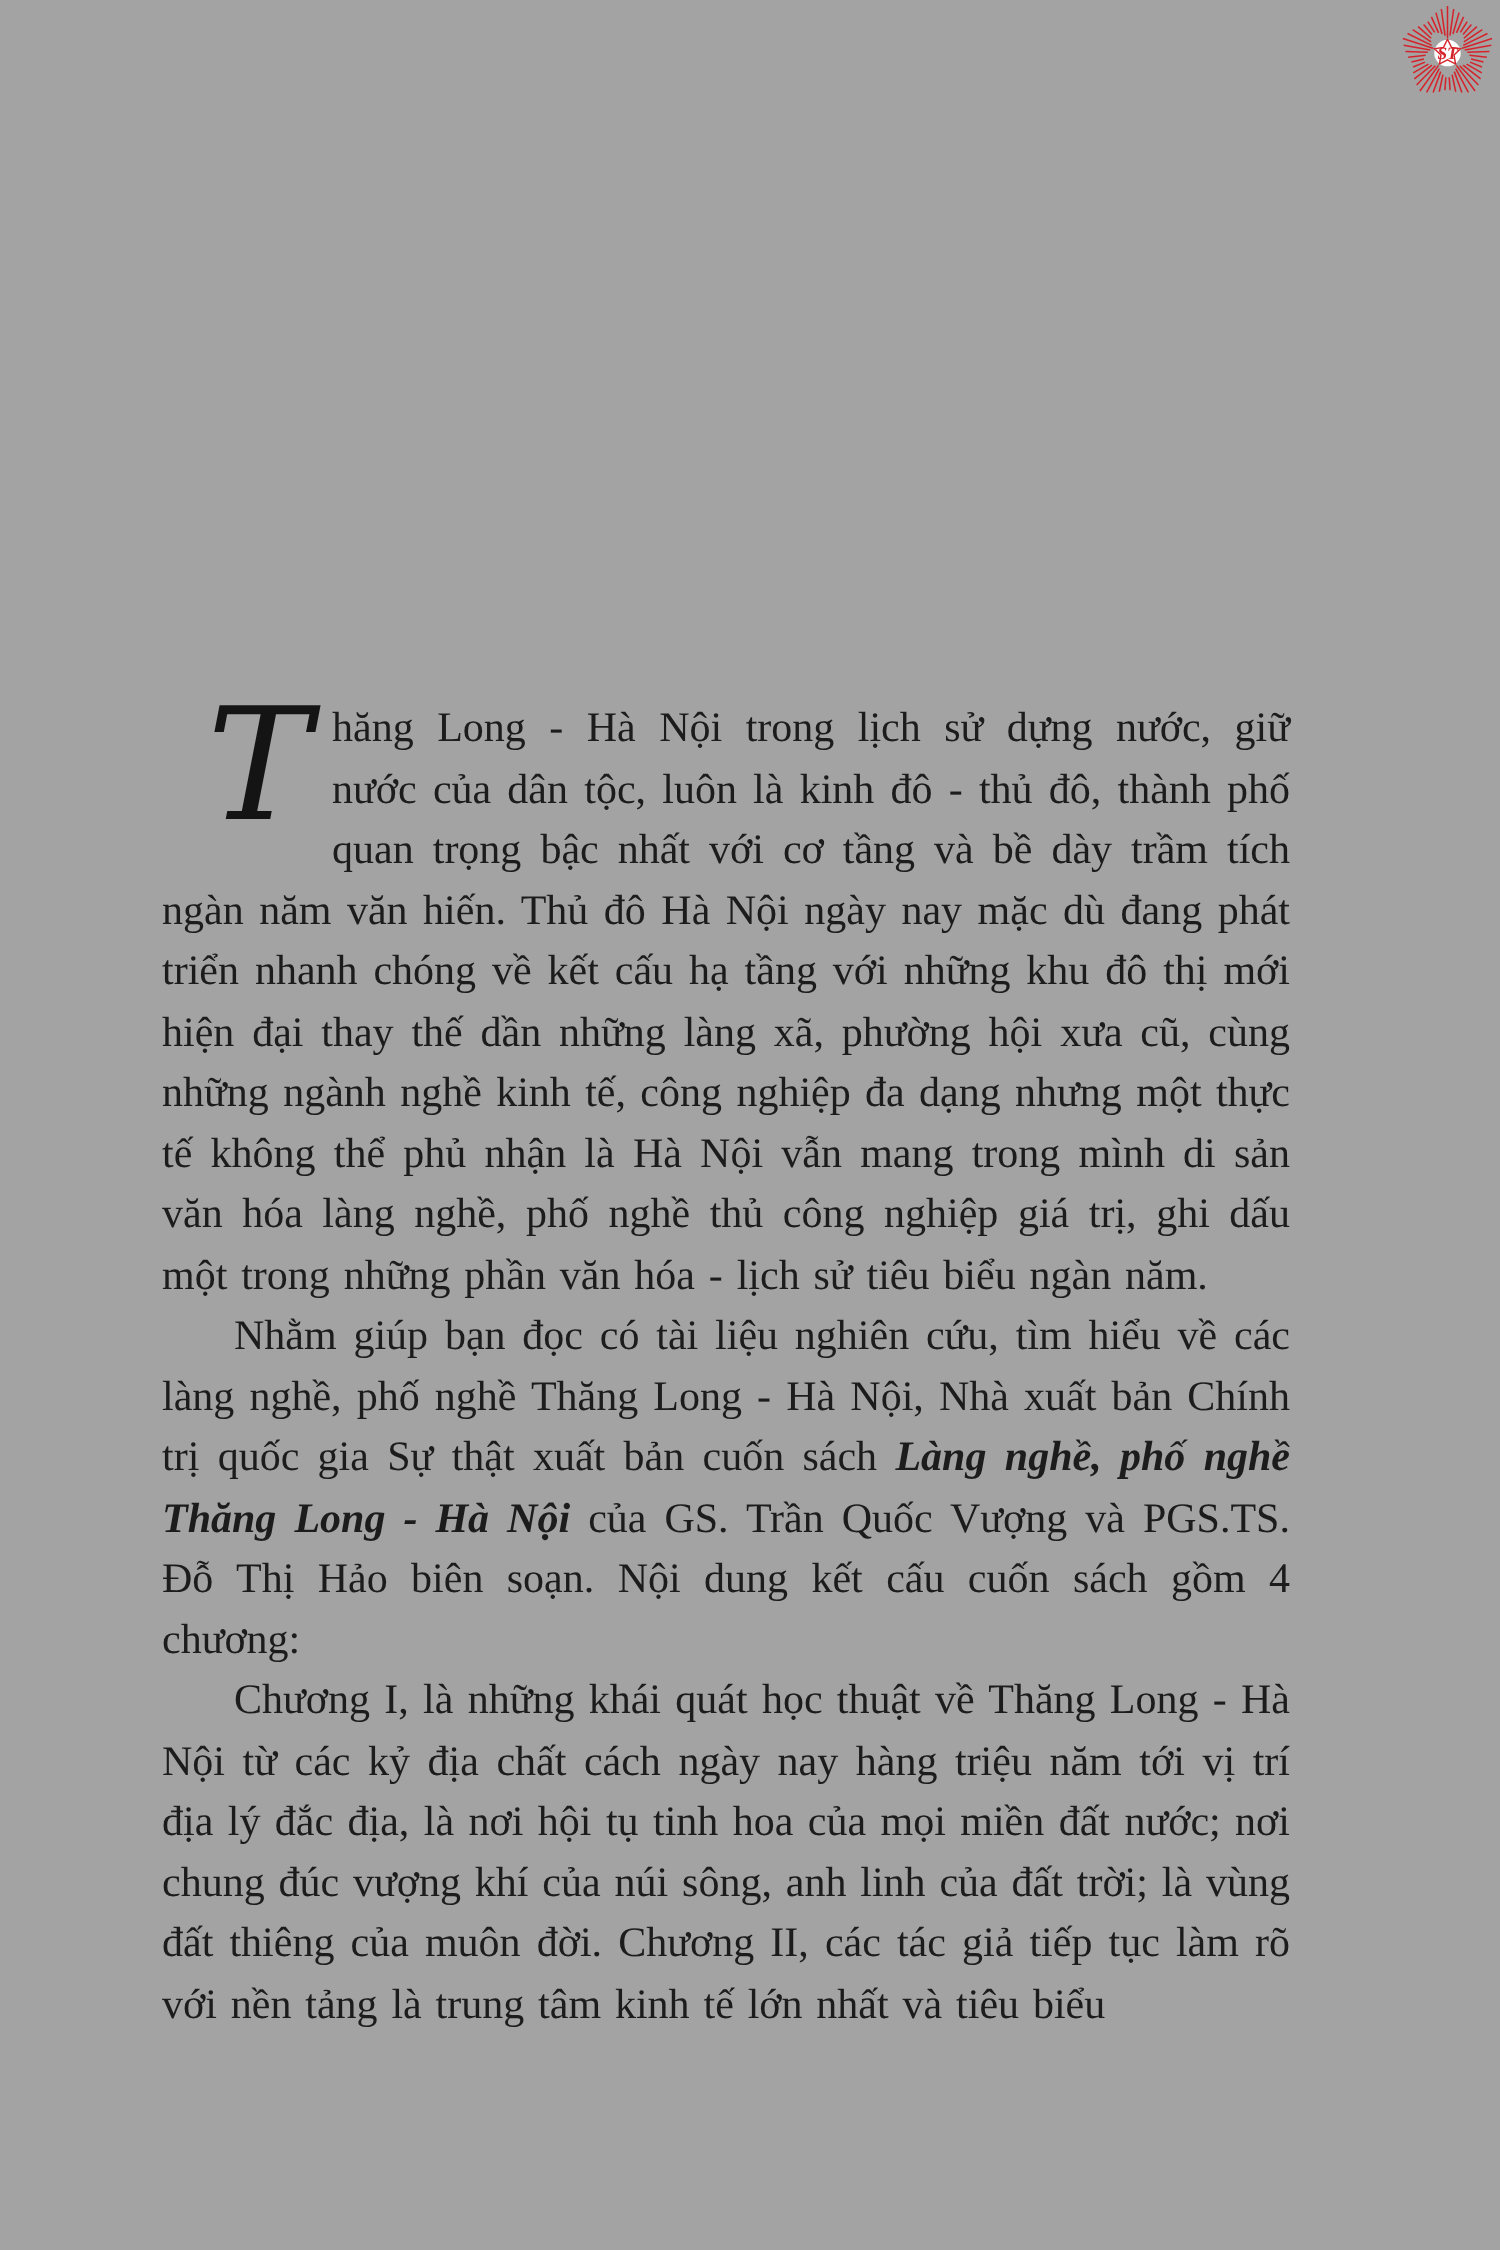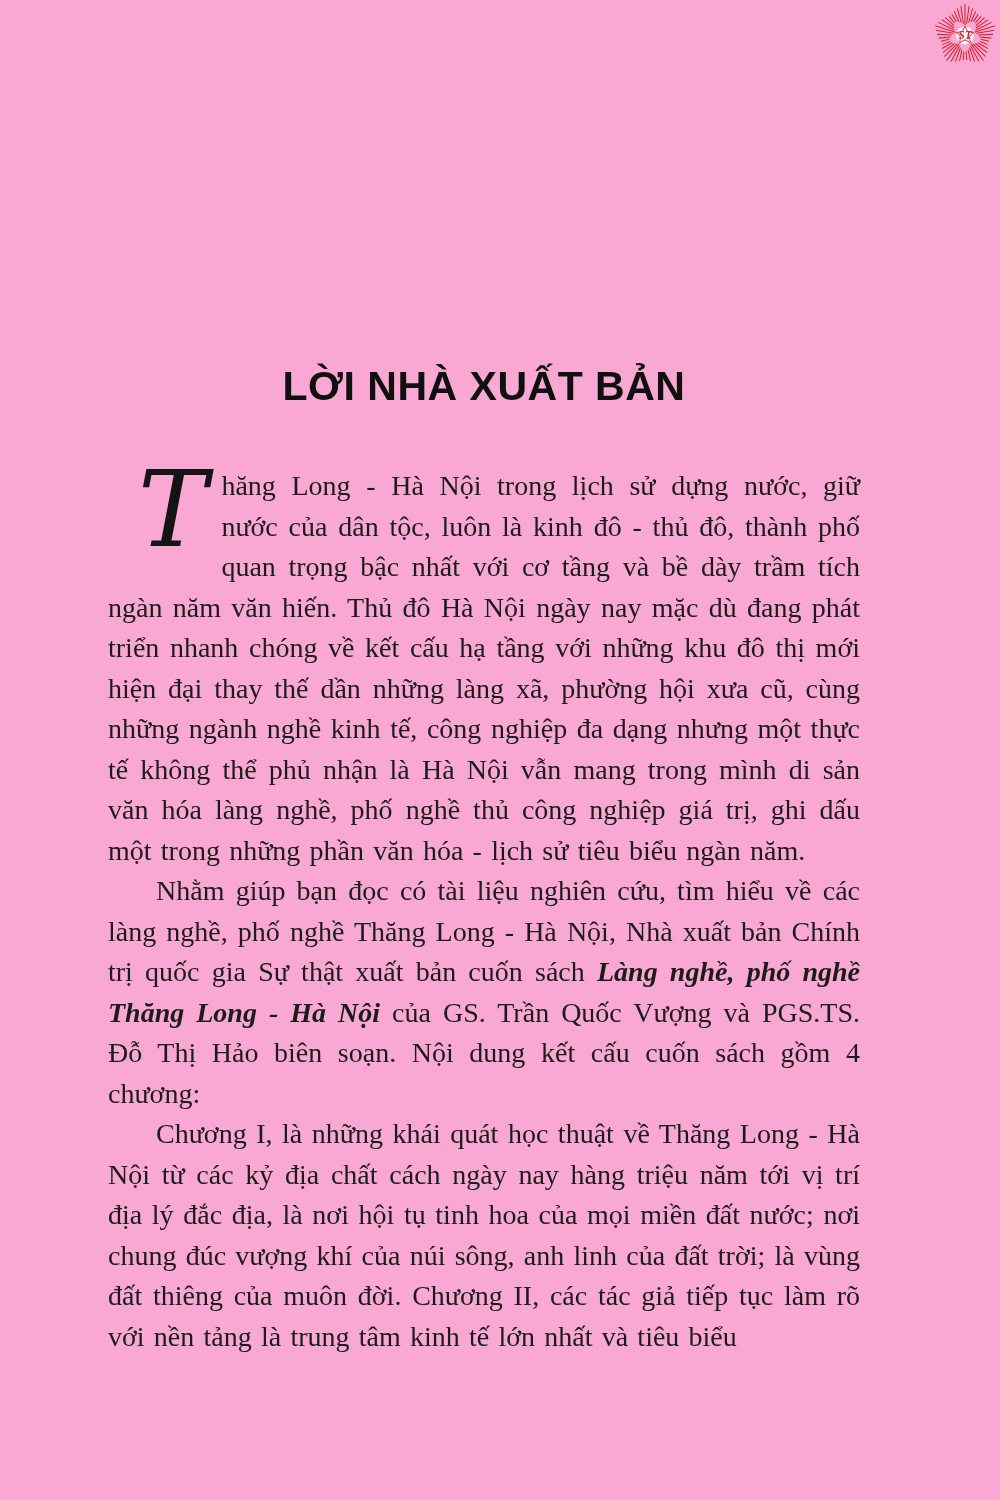--- a/index.html
+++ b/index.html
@@ -1,21 +1,21 @@
 <!DOCTYPE html>
 <html><head>
 <meta charset="utf-8">
 <style>
   html, body { margin: 0; padding: 0; background: #e8e8e8; }
   .page {
     position: relative;
     width: 1000px;
     height: 1500px;
     margin: 0 auto;
-    background: #f9a8d4;
+    background: #a3a3a3;
     overflow: hidden;
     font-family: "Liberation Serif", serif;
     color: #1c1c1c;
   }
   .logo {
     position: absolute;
     left: 931px;
     top: 0px;
     width: 68px;
     height: 68px;
@@ -112,21 +112,20 @@
           <line x1="33.92" y1="41.15" x2="15.84" y2="28.96" stroke="#d5232b" stroke-width="1.5"></line>
           <line x1="33.95" y1="37.55" x2="21.17" y2="26.04" stroke="#d5232b" stroke-width="1.5"></line>
           <line x1="34.70" y1="33.77" x2="26.60" y2="24.12" stroke="#d5232b" stroke-width="1.5"></line>
         </g>
       <circle id="logo-center-bg" cx="50" cy="52" r="13" fill="#fefefe"></circle>
       <polygon id="logo-star-outline" fill="none" stroke-width="1.4" points="50,38.5 53.9,46.5 62.8,47.8 56.4,54 57.9,62.8 50,58.6 42.1,62.8 43.6,54 37.2,47.8 46.1,46.5" stroke="#d5232b"></polygon>
       <text id="logo-monogram" x="50" y="57.5" text-anchor="middle" font-family="Liberation Serif, serif" font-size="17" font-style="italic" font-weight="bold" fill="#d5232b">ST</text>
     </svg>
   </div>
 
-  <h1 class="page-title">LỜI NHÀ XUẤT BẢN</h1>
 
   <div class="text-block">
       <p class="para first"><span class="dropcap">T</span><span class="seg-normal">hăng Long - Hà Nội trong lịch sử dựng nước, giữ nước của dân tộc, luôn là kinh đô - thủ đô, thành phố quan trọng bậc nhất với cơ tầng và bề dày trầm tích ngàn năm văn hiến. Thủ đô Hà Nội ngày nay mặc dù đang phát triển nhanh chóng về kết cấu hạ tầng với những khu đô thị mới hiện đại thay thế dần những làng xã, phường hội xưa cũ, cùng những ngành nghề kinh tế, công nghiệp đa dạng nhưng một thực tế không thể phủ nhận là Hà Nội vẫn mang trong mình di sản văn hóa làng nghề, phố nghề thủ công nghiệp giá trị, ghi dấu một trong những phần văn hóa - lịch sử tiêu biểu ngàn năm.</span></p>
       <p class="para indent"><span class="seg-normal">Nhằm giúp bạn đọc có tài liệu nghiên cứu, tìm hiểu về các làng nghề, phố nghề Thăng Long - Hà Nội, Nhà xuất bản Chính trị quốc gia Sự thật xuất bản cuốn sách </span><span class="seg-bold-italic">Làng nghề, phố nghề Thăng Long - Hà Nội</span><span class="seg-normal"> của GS. Trần Quốc Vượng và PGS.TS. Đỗ Thị Hảo biên soạn. Nội dung kết cấu cuốn sách gồm 4 chương:</span></p>
       <p class="para indent"><span class="seg-italic">Chương I,</span><span class="seg-normal"> là những khái quát học thuật về Thăng Long - Hà Nội từ các kỷ địa chất cách ngày nay hàng triệu năm tới vị trí địa lý đắc địa, là nơi hội tụ tinh hoa của mọi miền đất nước; nơi chung đúc vượng khí của núi sông, anh linh của đất trời; là vùng đất thiêng của muôn đời. </span><span class="seg-italic">Chương II,</span><span class="seg-normal"> các tác giả tiếp tục làm rõ với nền tảng là trung tâm kinh tế lớn nhất và tiêu biểu</span></p>
     </div>
 
 </div>
 
 </body></html>

